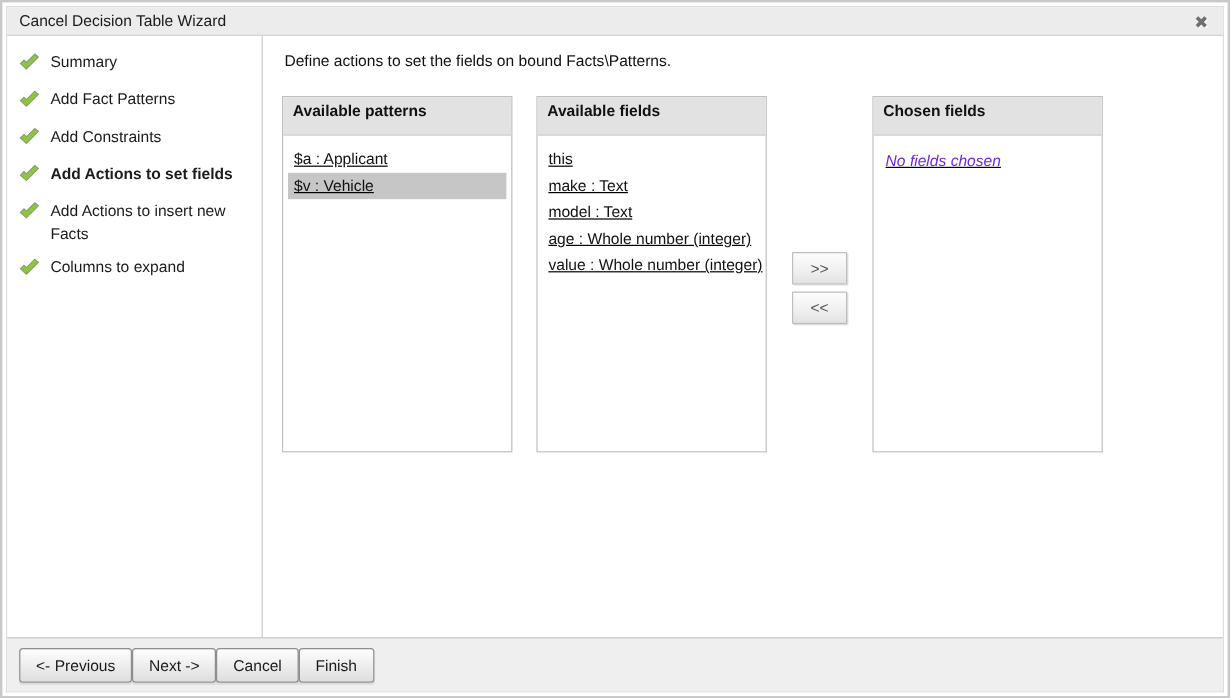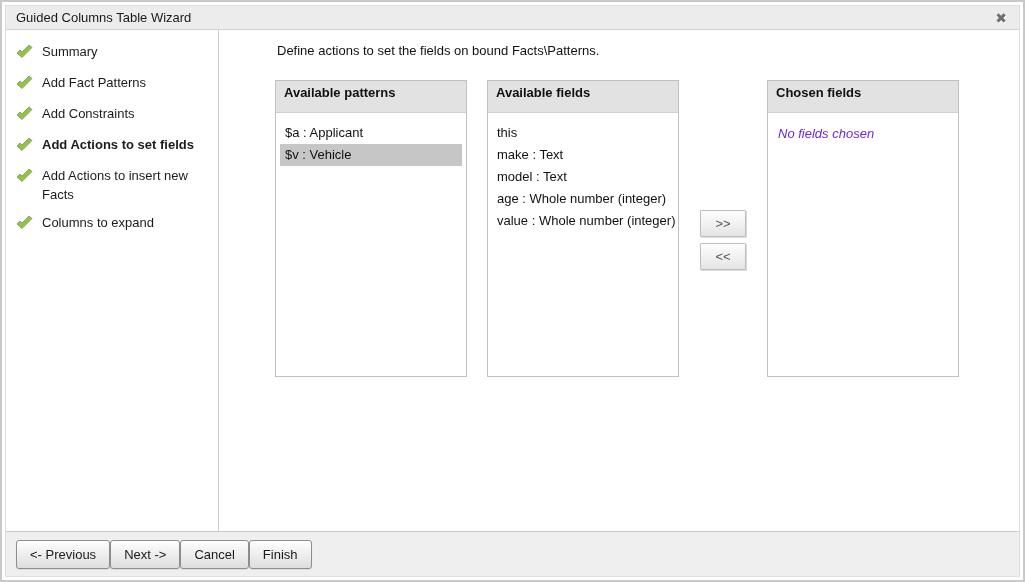--- a/index.html
+++ b/index.html
@@ -31,21 +31,21 @@
   .titlebar .title{font-size:13px;color:#1a1a1a;}
   .titlebar .close{
     margin-left:auto;
     font-size:14px;line-height:14px;
     color:#6f6f6f;
     text-shadow:1px 1px 0 #fafafa;
     cursor:pointer;
     user-select:none;
   }
   
-  .main{flex:1;display:flex;min-height:0;gap:40px;}
+  .main{flex:1;display:flex;min-height:0;}
   .sidebar{
     width:213px;flex:0 0 213px;
     border-right:1px solid #cccccc;
     padding:12px 8px 0 10px;
     box-sizing:border-box;
   }
   .step{
     display:flex;align-items:flex-start;
     gap:9px;
     margin-bottom:9px;
@@ -67,21 +67,21 @@
   .panel.mid{margin-left:20px;}
   .panel-header{
     height:32px;box-sizing:border-box;
     background:#e2e2e2;
     border-bottom:1px solid #cfcfcf;
     font-size:13px;font-weight:bold;color:#111;
     line-height:24px;
     padding:0 8px;
     white-space:nowrap;overflow:hidden;
   }
-  .panel-body{padding:9px 4px;}
+  .panel-body{padding:9px 4px;text-decoration:underline;}
   .list-item{
     font-size:13px;line-height:16px;color:#111;
     padding:3px 5px;
     cursor:pointer;
     white-space:nowrap;
   }
   .list-item.selected{background:#c6c6c6;}
   .empty-note{
     font-size:13px;font-style:italic;color:#6d28d9;
     padding:4px 6px;
@@ -123,21 +123,21 @@
     box-shadow:0 1px 1px rgba(0,0,0,.08);
     cursor:pointer;
   }
 </style>
 </head>
 <body>
 
 <div class="window">
 
   <div class="titlebar">
-    <span class="title">Guided Columns Table Wizard</span>
+    <span class="title">Cancel Decision Table Wizard</span>
     <span class="close">✖</span>
   </div>
 
   <div class="main">
 
     <div class="sidebar">
       <div class="step">
         <span class="check"><svg width="17" height="15" viewBox="0 0 17 15">
               <path d="M1 9 L4 6 L6 8 L13 1 L16 3.5 L6 13.5 Z" fill="#8dc63f" stroke="#8a9a72" stroke-width="0.9"></path>
             </svg></span>

